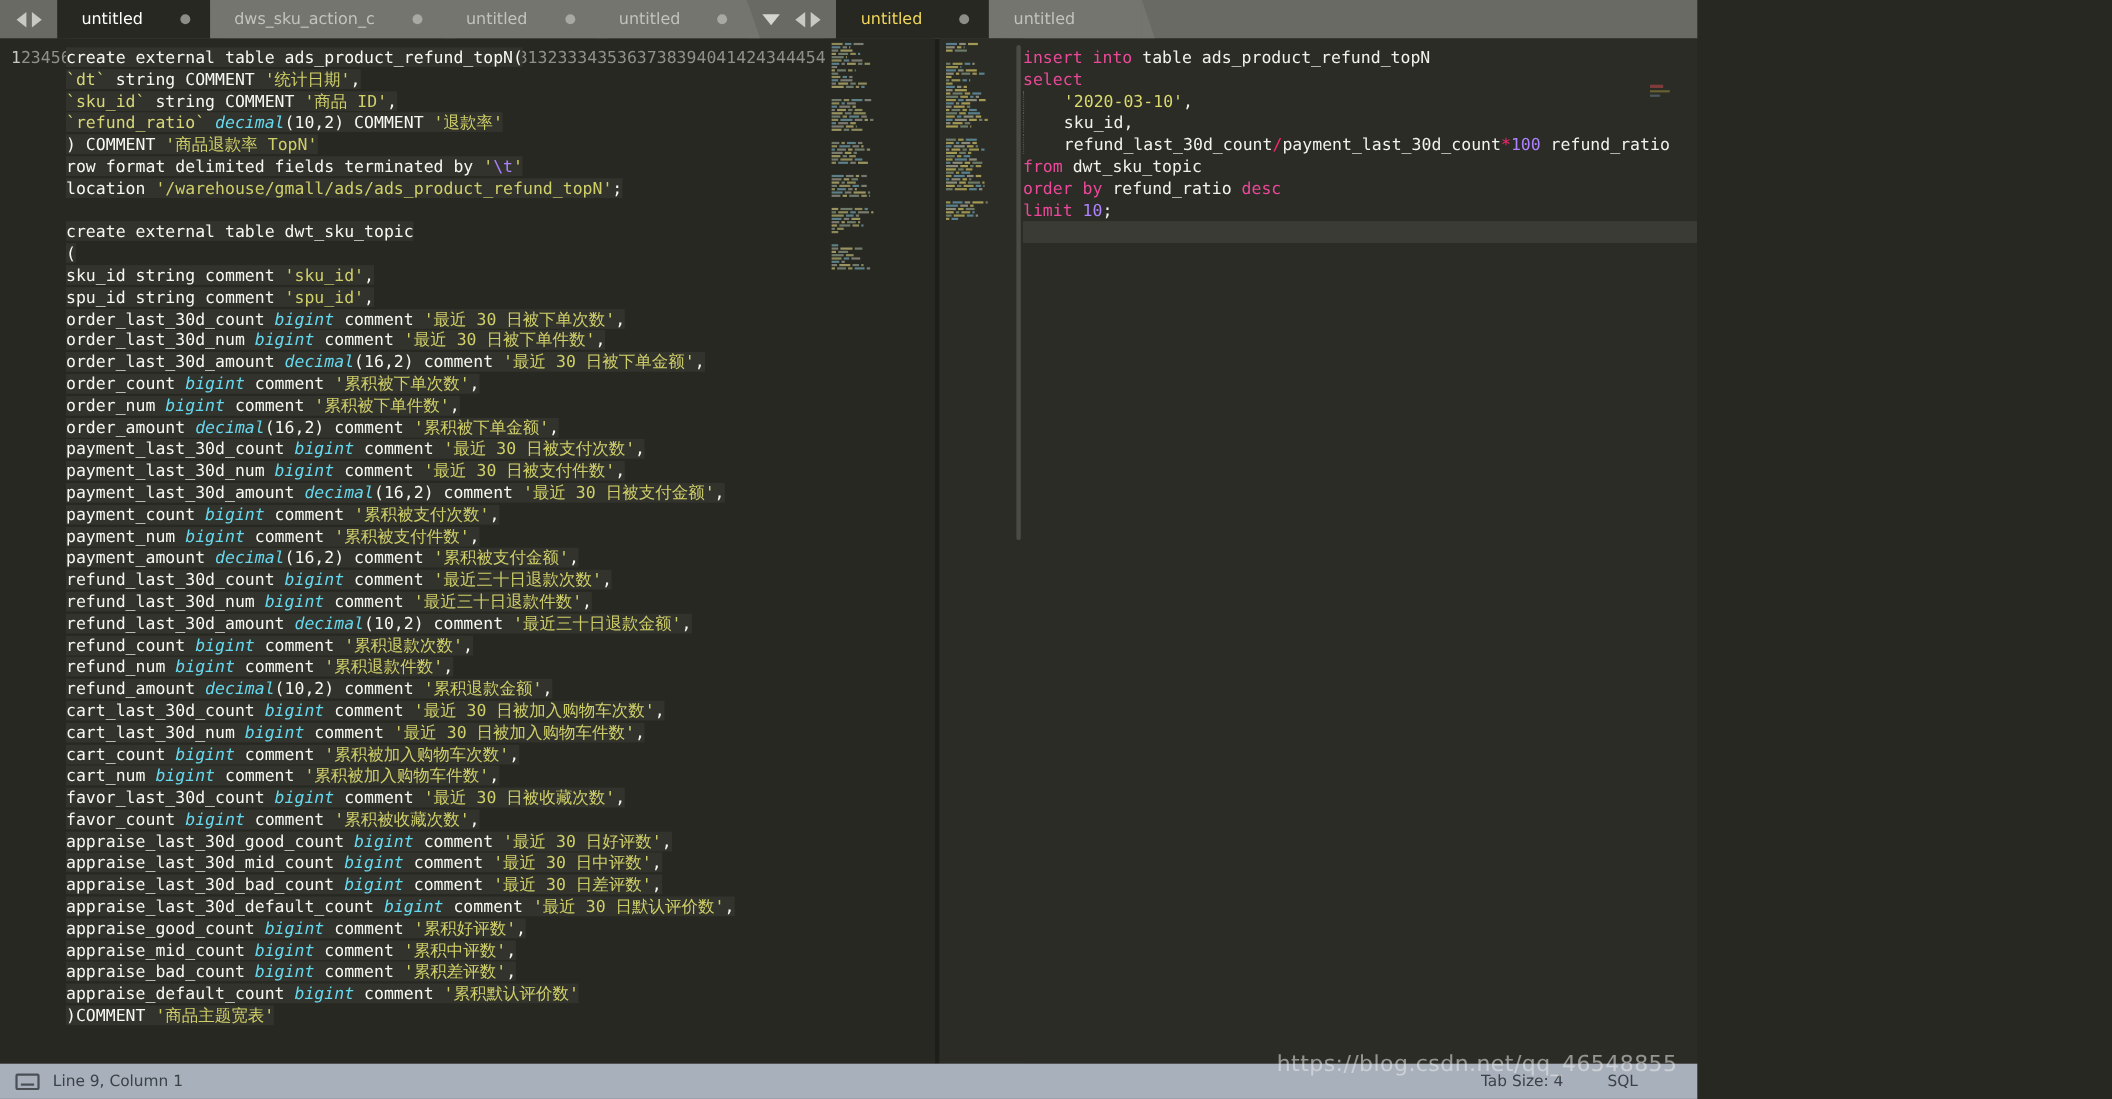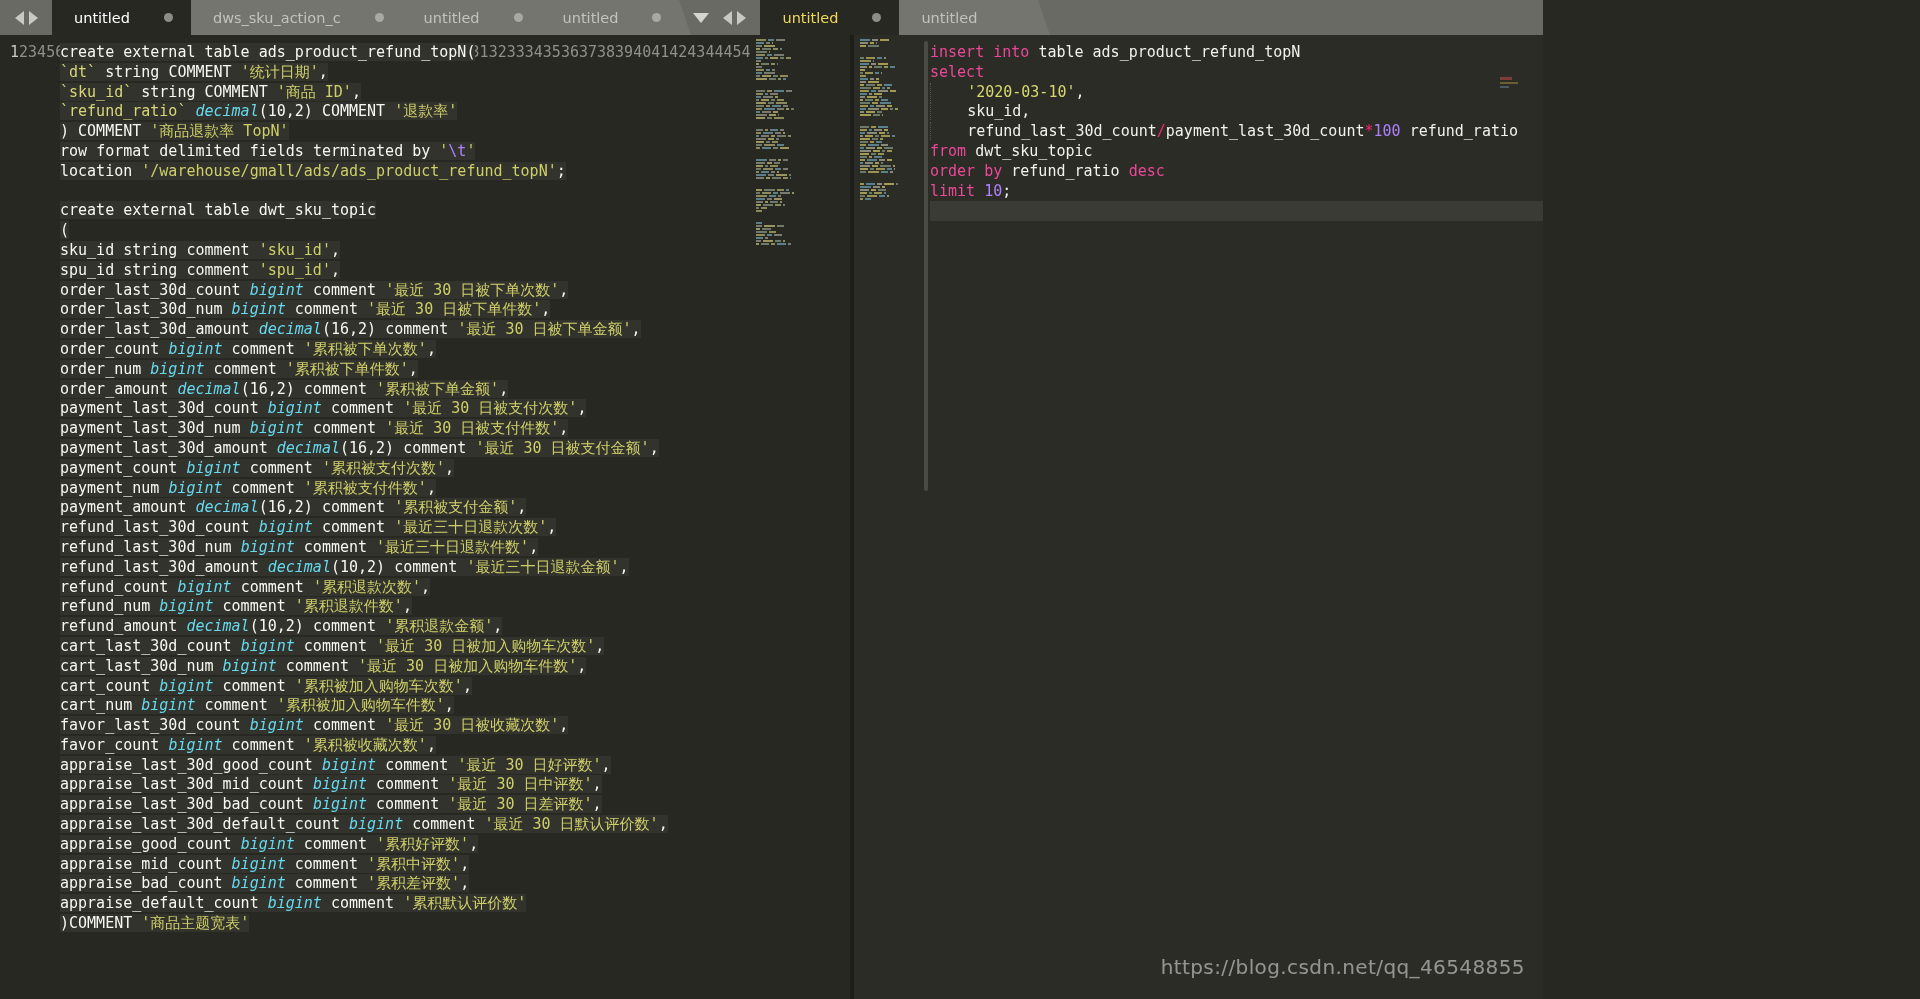--- a/index.html
+++ b/index.html
@@ -722,15 +722,21 @@
       </div>
       <div class="code code-right" id="right-code"><span class="ln"><span class="r-kw">insert</span> <span class="r-kw">into</span> <span class="r-def">table</span> <span class="r-def">ads_product_refund_topN</span></span><span class="ln"><span class="r-kw">select</span></span><span class="ln"><span class="iguide" style="padding-left:0">    <span class="r-str">'2020-03-10'</span><span class="r-def">,</span></span></span><span class="ln"><span class="iguide" style="padding-left:0">    <span class="r-def">sku_id</span><span class="r-def">,</span></span></span><span class="ln"><span class="iguide" style="padding-left:0">    <span class="r-def">refund_last_30d_count</span><span class="r-op">/</span><span class="r-def">payment_last_30d_count</span><span class="r-op">*</span><span class="r-num">100</span> <span class="r-def">refund_ratio</span></span></span><span class="ln"><span class="r-kw">from</span> <span class="r-def">dwt_sku_topic</span></span><span class="ln"><span class="r-kw">order</span> <span class="r-kw">by</span> <span class="r-def">refund_ratio</span> <span class="r-kw">desc</span></span><span class="ln"><span class="r-kw">limit</span> <span class="r-num">10</span><span class="r-def">;</span></span><span class="ln" style="background: rgb(58, 59, 52);">&nbsp;</span></div>
       <svg class="topright-mark" viewBox="0 0 34 16">
         <rect x="1" y="2" width="12" height="3" fill="#c04a4a"></rect>
           <rect x="1" y="7" width="18" height="2" fill="#9a8c3c"></rect>
         <rect x="1" y="11" width="9" height="2" fill="#6a7f8f"></rect>
       </svg>
     </div>
   </div>
 
+  <div class="status">
+    <div class="kbd"></div>
+    <span class="seg">Line 9, Column 1</span>
+    <span class="right-seg">Tab Size: 4</span>
+    <span class="sql">SQL</span>
+  </div>
 
   <div class="watermark">https://blog.csdn.net/qq_46548855</div>
 </div>
 
 </body></html>

